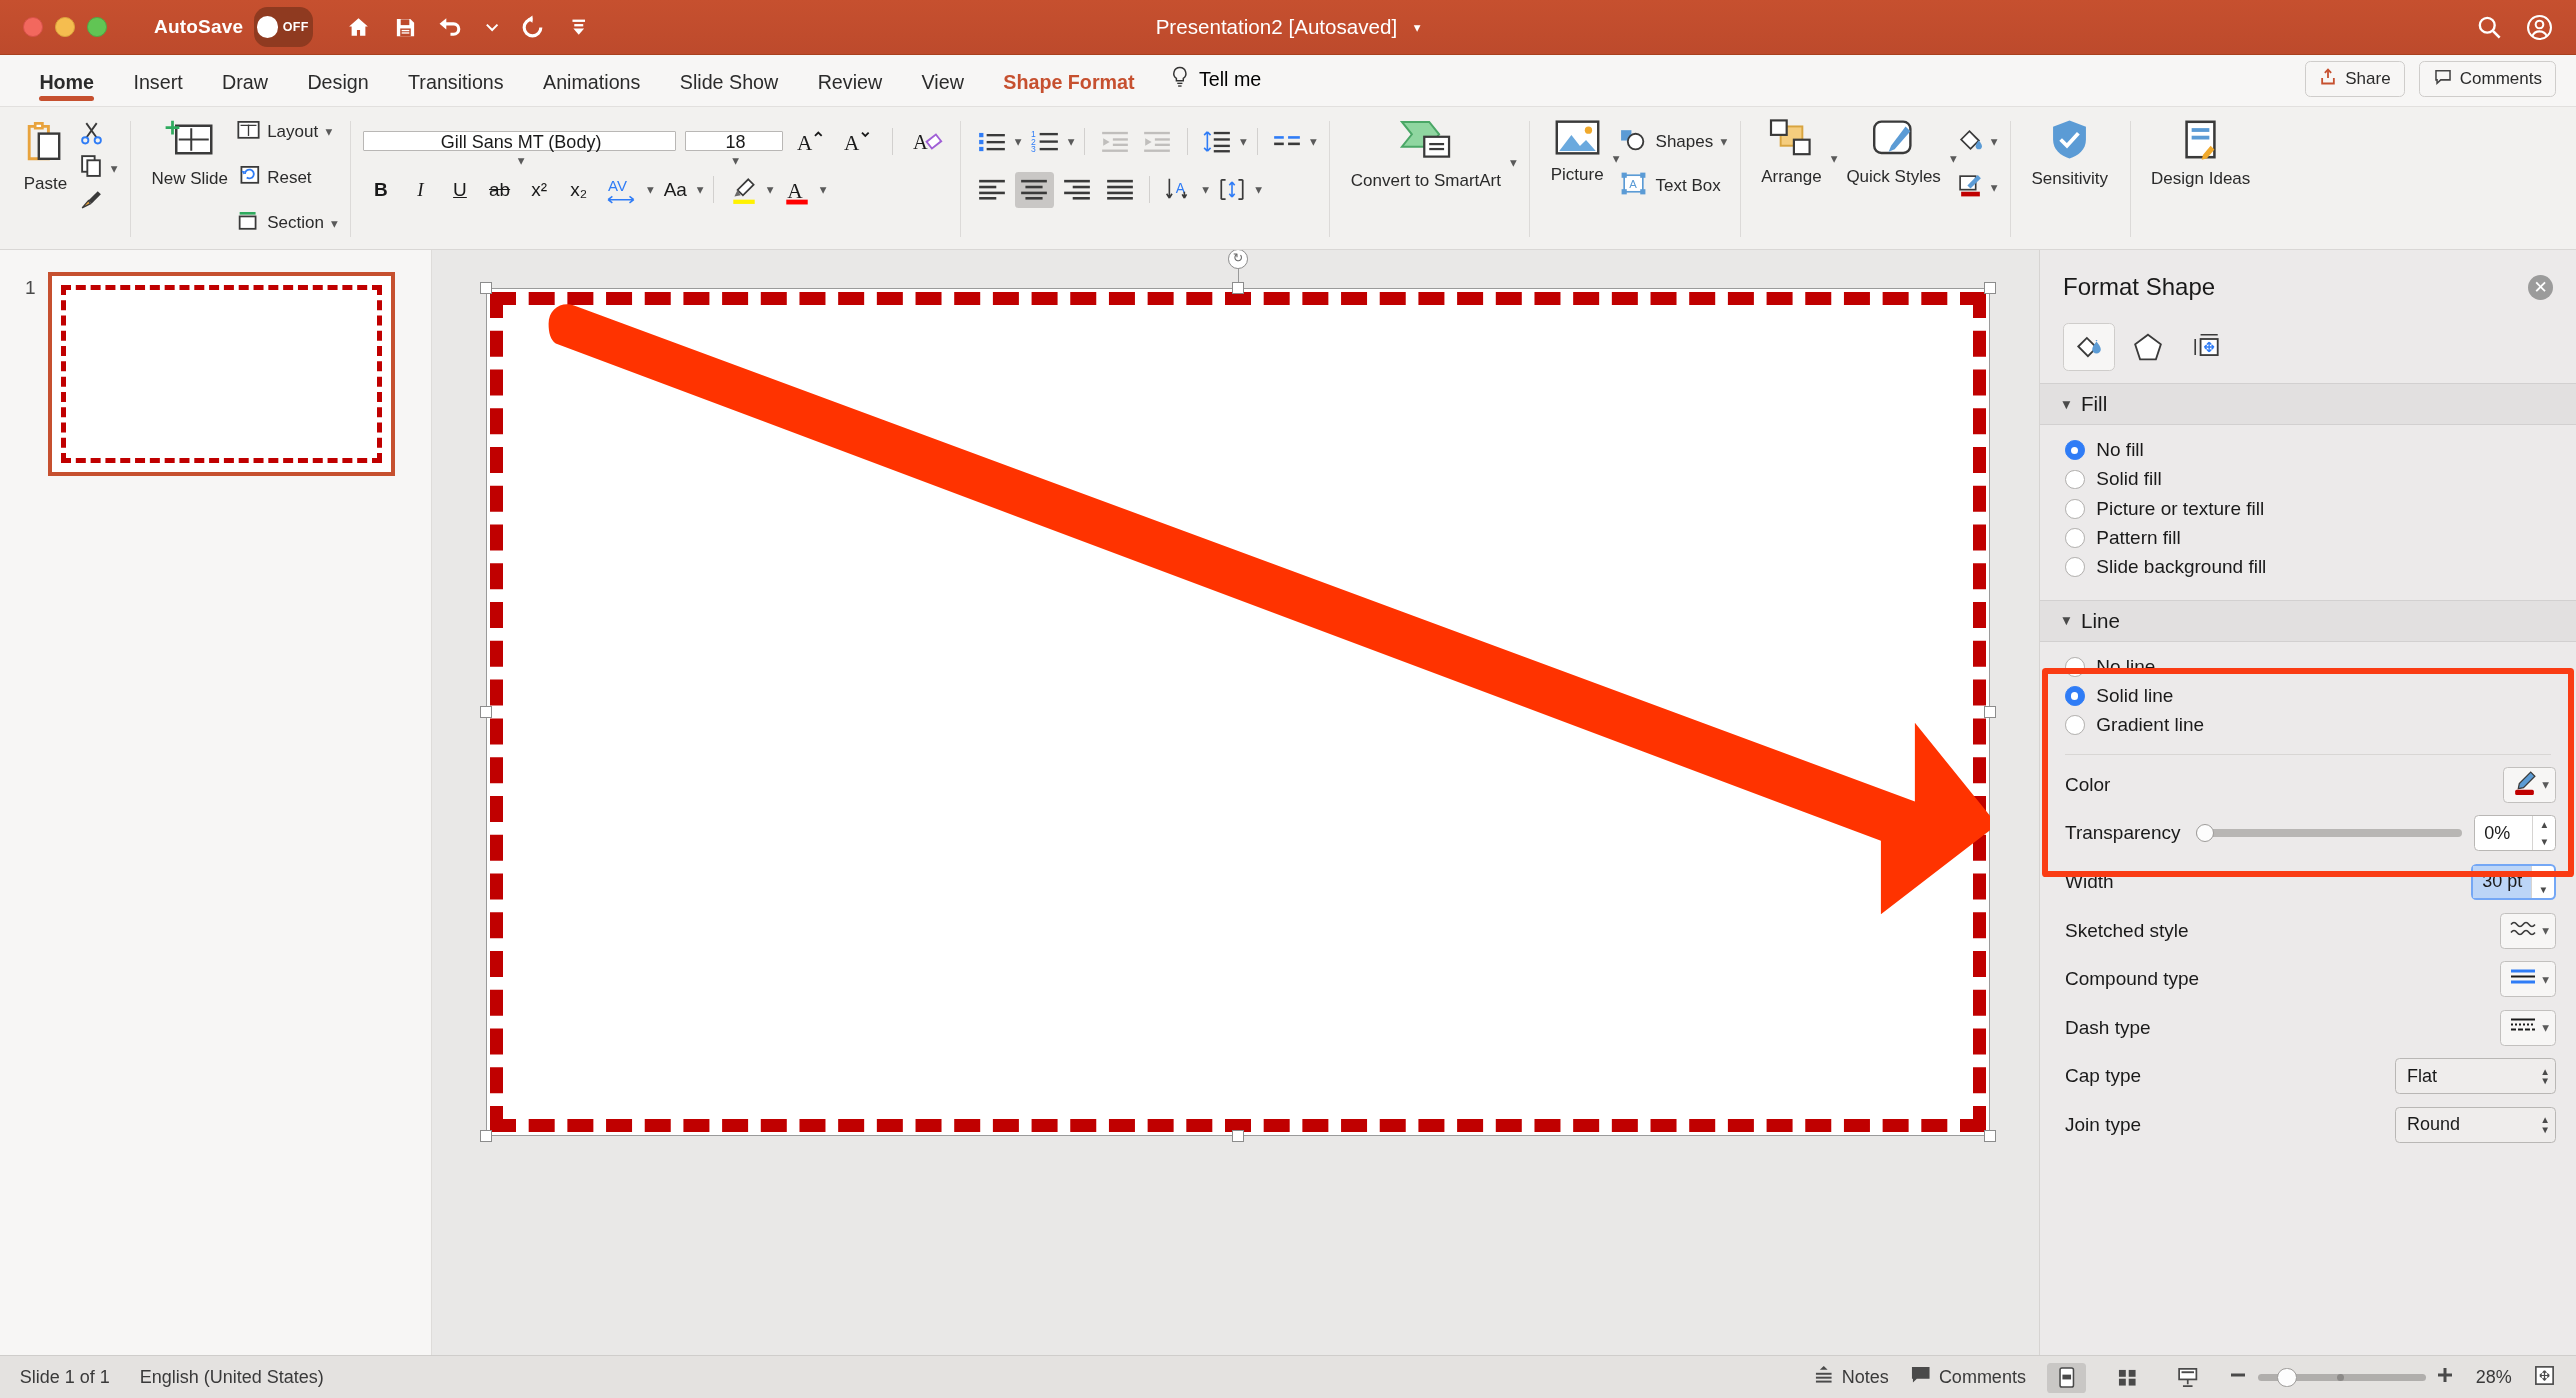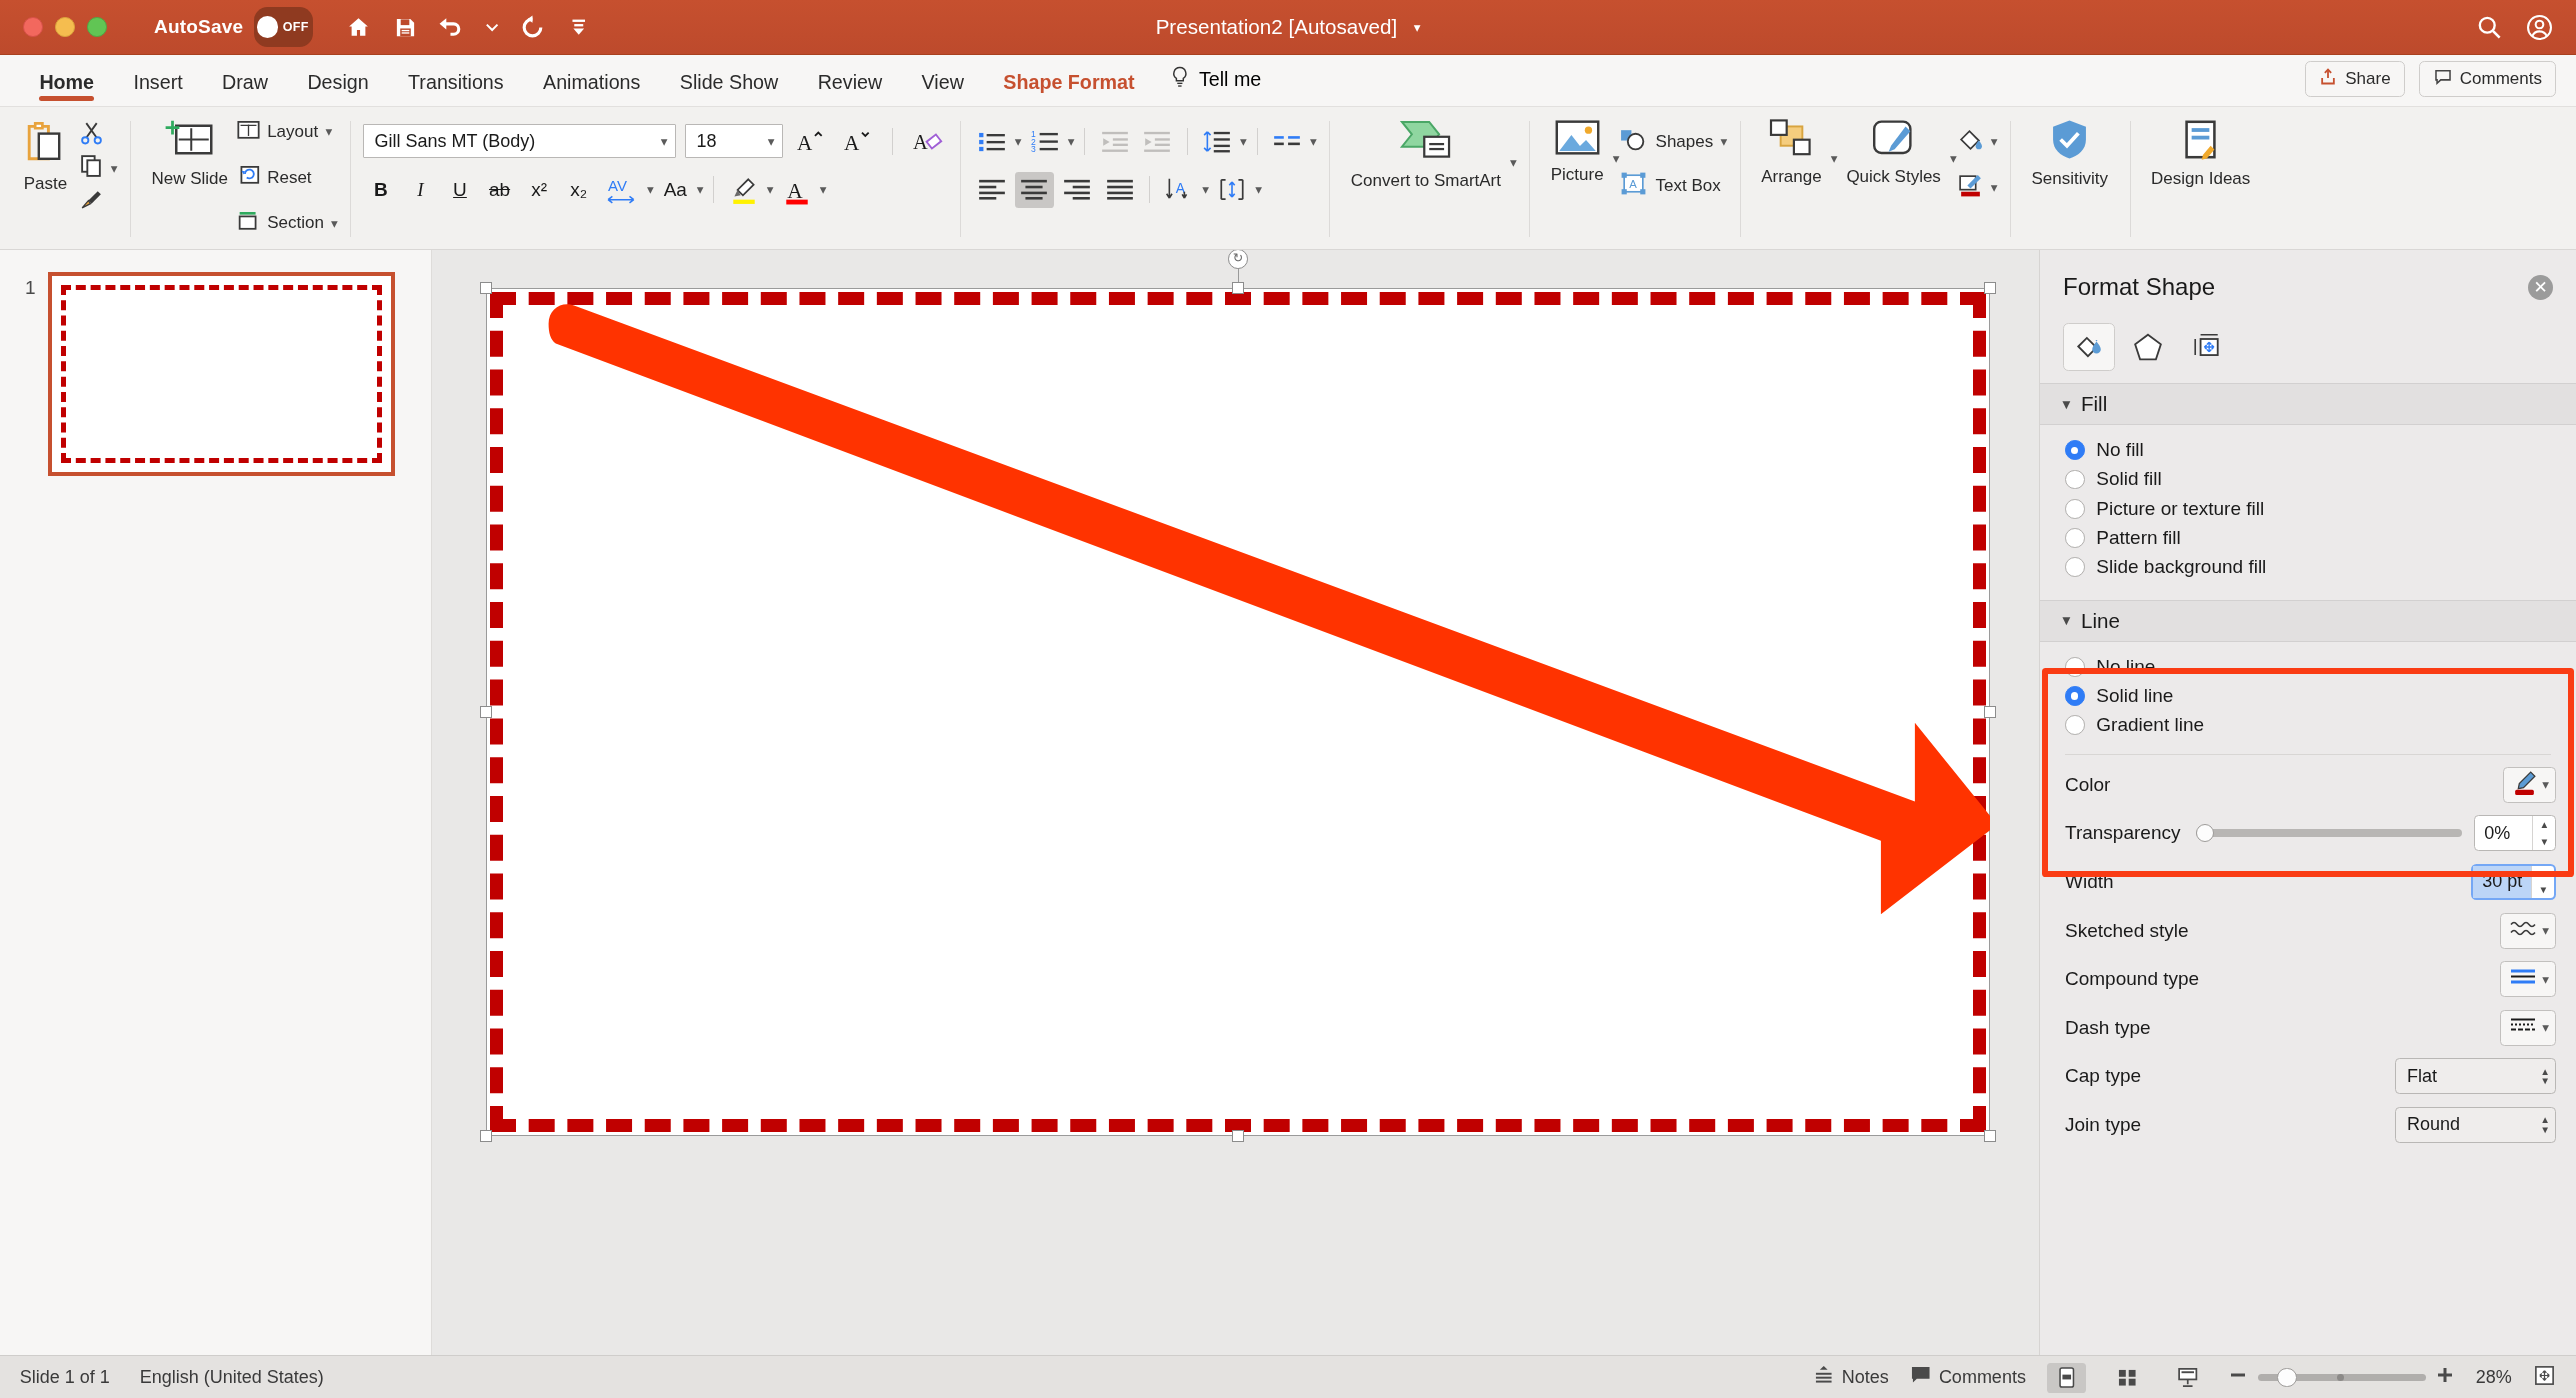--- a/index.html
+++ b/index.html
@@ -79,23 +79,24 @@
   }
   .bigbtn .lbl{ font-size:17px; color:#2b2b2b; margin-top:5.4px; text-align:center; line-height:1.12;}
   .smallcol{ display:flex; flex-direction:column; gap:21px; padding-top:7.2px; }
   .smallrow{ display:flex; align-items:center; gap:7.2px; font-size:17px; color:#2b2b2b;}
   .cv{ font-size:13.4px; color:#5a5a5a; }
 
   .fontgrp{ flex-direction:column; justify-content:flex-start; padding-top:10.7px;}
   .fontrow1{ display:flex; align-items:center; gap:9px; }
   .fontrow2{ display:flex; align-items:center; gap:3.6px; margin-top:12.5px;}
   .combo{
-    height:34px; border:0.9px solid #b9b7b5; border-radius:1px; background:#fff;
+    height:20px; border:0.9px solid #b9b7b5; border-radius:1px; background:#fff;
     display:flex; align-items:center; padding:0 7.2px 0 10.7px; font-size:18px; color:#1a1a1a;
     justify-content:space-between;
+    flex-direction:column;
   }
   .fmtbtn{
     min-width:36px; height:36px; display:flex; align-items:center; justify-content:center;
     font-size:19px; color:#1a1a1a; border-radius:3.6px; padding:0 4.5px;
   }
   .fmtbtn.on{ background:#c9c7c5; }
   .vsep{ width:0.9px; align-self:center; height:27px; background:#d2d0ce; margin:0 6.3px;}
 
   .paragrp{ flex-direction:column; padding-top:10.7px;}
   .pr1{ display:flex; align-items:center; gap:3.6px;}

